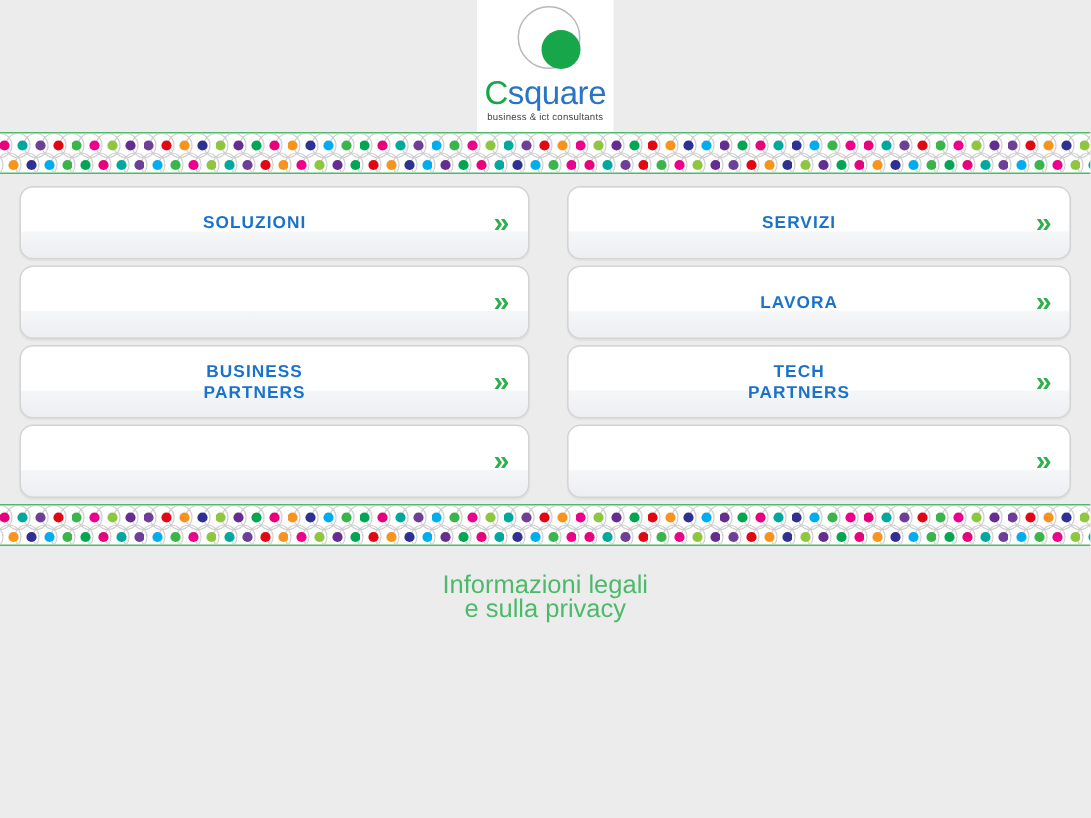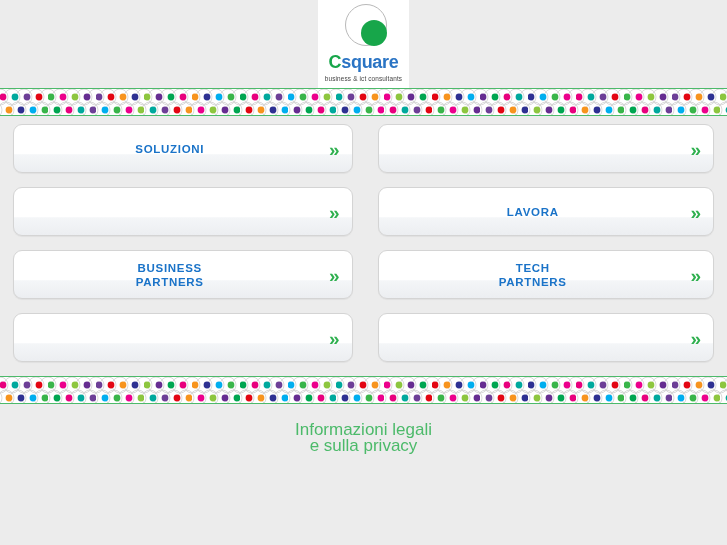--- a/index.html
+++ b/index.html
@@ -49,22 +49,22 @@
   .logo-dot {
     position: absolute;
     left: 23px;
     top: 17px;
     width: 26px;
     height: 26px;
     background: #17a64a;
     border-radius: 50%;
   }
   .logo-word {
-    font-size: 18px;
-    font-weight: bold;
+    font-size: 22px;
+    font-weight: normal;
     letter-spacing: -0.3px;
     line-height: 20px;
     margin-top: 1px;
   }
   .logo-word .c { color: #17a64a; }
   .logo-word .sq { color: #2a74c4; }
   .logo-tag {
     font-size: 6.4px;
     color: #444444;
     letter-spacing: 0.15px;
@@ -108,21 +108,21 @@
     box-sizing: border-box;
   }
   .col-left  { padding: 0 11px 0 13px; }
   .col-right { padding: 0 13px 0 14px; }
 
   .menu-btn {
     position: relative;
     display: block;
     box-sizing: border-box;
     height: 49px;
-    margin-bottom: 14px;
+    margin-bottom: 4px;
     border: 1px solid #d4d4d4;
     border-radius: 9px;
     background: linear-gradient(to bottom, #ffffff 0%, #ffffff 62%, #f4f6f8 63%, #eceef1 100%);
     box-shadow: 0 1px 1px rgba(0,0,0,0.05);
     cursor: pointer;
     text-decoration: none;
   }
   .menu-btn-label {
     position: absolute;
     left: 0;
@@ -548,20 +548,21 @@
           <span class="menu-btn-label">BUSINESS
 PARTNERS</span>
           <span class="menu-btn-arrow">»</span>
         </a>
         <a class="menu-btn" href="#">
           <span class="menu-btn-arrow">»</span>
         </a>
       </div>
     <div class="col col-right">
         <a class="menu-btn" href="#">
+          <span class="menu-btn-label">SERVIZI</span>
           <span class="menu-btn-arrow">»</span>
         </a>
         <a class="menu-btn" href="#">
           <span class="menu-btn-label">LAVORA</span>
           <span class="menu-btn-arrow">»</span>
         </a>
         <a class="menu-btn" href="#">
           <span class="menu-btn-label">TECH
 PARTNERS</span>
           <span class="menu-btn-arrow">»</span>

